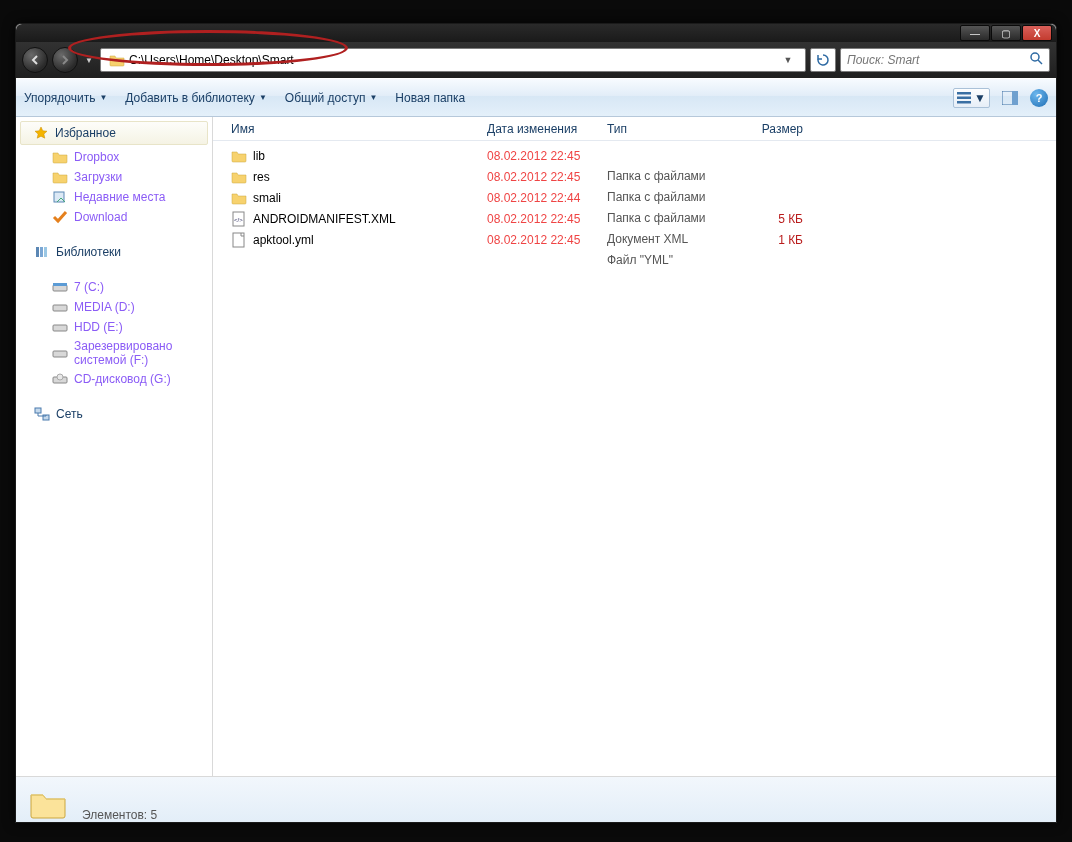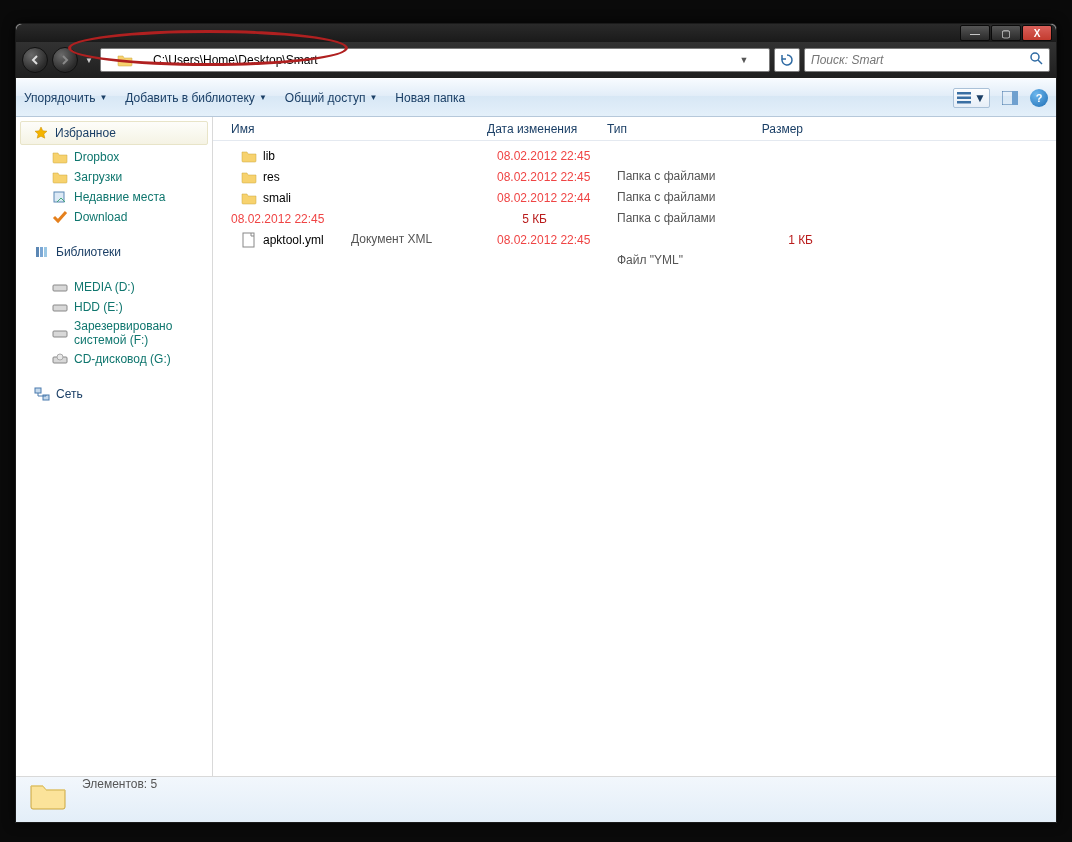--- a/index.html
+++ b/index.html
@@ -27,28 +27,28 @@
     display: flex; align-items: center; padding: 0 6px; gap: 4px;
   }
   .navcircle {
     width: 26px; height: 26px; border-radius: 50%;
     background: radial-gradient(circle at 35% 30%, #6a6a6a, #2a2a2a 70%);
     border: 1px solid #111; display:flex;align-items:center;justify-content:center;color:#bbb;font-size:12px;
   }
   .navdrop { width:14px; height:26px; display:flex;align-items:center;justify-content:center;color:#ccc;font-size:8px;}
   .addrbar {
     flex: 1; height: 24px; background: #fff; border: 1px solid #7b7b7b; border-radius:2px;
-    display: flex; align-items: center; padding: 0 16px; gap:20px;justify-content:space-between;
+    display: flex; align-items: center; padding: 0 8px; gap:4px;justify-content:space-between;
   }
   .addrbar .foldericon { width:16px;height:16px; }
   .addrtxt { flex:1; font-size: 12px; color:#000; }
   .addrdrop { width:18px; text-align:center; color:#555; font-size:9px;}
   .refreshbox { width:26px;height:24px;background:#fff;border:1px solid #7b7b7b;border-radius:2px;display:flex;align-items:center;justify-content:center;font-size:12px;color:#3b6fa0;}
   .searchbox {
-    width: 246px; height:24px; background:#fff; border:1px solid #7b7b7b;border-radius:2px;
+    width: 210px; height:24px; background:#fff; border:1px solid #7b7b7b;border-radius:2px;
     display:flex;align-items:center;padding:0 6px;justify-content:space-between;
   }
   .searchbox input { border:0; outline:0; width:170px; font-style:italic; color:#777; font-size:12px; background:transparent;}
   .searchbox .mag { color:#3b6fa0; font-size:12px; }
   .toolbar {
     height: 39px; background: linear-gradient(to bottom,#f7fbff,#e2edf8 45%,#d7e7f5 46%,#e4f0fa);
     border-top:1px solid #fff; border-bottom:1px solid #b6c8da;
     display:flex; align-items:center; padding:0 8px; gap:18px; font-size:12px;
   }
   .tbitem { color:#1b3f66; display:flex;align-items:center;gap:4px;cursor:default;}
@@ -60,35 +60,35 @@
   .body { flex:1; display:flex; overflow:hidden; }
   .sidebar {
     width: 197px; border-right:1px solid #d9d9d9; background:#fff;
     padding:4px 0; font-size:12px; overflow:auto;
   }
   .sgroup { margin-bottom:14px; }
   .sheader {
     display:flex;align-items:center;gap:6px;padding:3px 8px 3px 18px;color:#1b3f66;
   }
   .sheader.fav { background:linear-gradient(to bottom,#fdfdfa,#f5f3e4);border:1px solid #e8e4c8;border-radius:2px;margin:0 4px 2px 4px;padding-left:12px;}
-  .sitem { display:flex;align-items:center;gap:6px;padding:2px 8px 2px 36px;color:#0f766e;cursor:default;}
+  .sitem { display:flex;align-items:center;gap:6px;padding:2px 8px 2px 36px;color:#8b5cf6;cursor:default;}
   .ic { width:16px;height:16px;display:inline-flex;align-items:center;justify-content:center;font-size:13px;}
   .content { flex:1; display:flex; flex-direction:column; background:#fff;justify-content:flex-end; }
   .colheaders {
     height:24px;border-bottom:1px solid #e4e9f0;display:flex;align-items:center;
     font-size:12px;color:#1b3f66;padding-left:18px;
   }
   .col-name{flex:0 0 256px;} .col-date{flex:0 0 120px;} .col-type{flex:0 0 136px;} .col-size{flex:0 0 70px;text-align:right;padding-right:10px;}
   .filelist { flex:1; padding:4px 0 0 0; font-size:12px; }
   .frow { display:flex;align-items:center;padding:1px 0 1px 18px;height:21px;cursor:default;}
   .frow .ic{margin-right:6px;}
-  .fname{flex:0 0 256px;display:flex;align-items:center;margin-left:10px;} .fdate{flex:0 0 120px;color:#ef4444;} .ftype{flex:0 0 136px;color:#555;margin-top:40px;} .fsize{flex:0 0 70px;color:#b91c1c;text-align:right;padding-right:10px;}
+  .fname{flex:0 0 256px;display:flex;align-items:center;} .fdate{flex:0 0 120px;color:#ef4444;} .ftype{flex:0 0 136px;color:#555;margin-top:40px;} .fsize{flex:0 0 70px;color:#b91c1c;text-align:right;padding-right:10px;}
   .statusbar {
     height:46px;border-top:1px solid #d9d9d9;background:linear-gradient(to bottom,#f2f7fc,#e3eef8);
-    display:flex;align-items:flex-start;padding:0 12px;gap:14px;font-size:12px;color:#555;
+    display:flex;align-items:flex-end;padding:0 12px;gap:14px;font-size:12px;color:#555;
   }
   .bigfolder{width:40px;height:36px;}
   
   .folder-svg{fill:#f7d26e;stroke:#caa63e;stroke-width:.5;}
   
   .anno {
     position:absolute; top:30px; left:68px; width:280px; height:36px;
     border:3px solid #b02020; border-radius:50%; pointer-events:none; z-index:50;
   }
 </style>
@@ -237,20 +237,29 @@
           <span>Библиотеки</span>
         </div>
       </div>
 
 
       <div class="sgroup">
         <div class="sitem">
             <span class="ic">
               <svg width="16" height="16" viewBox="0 0 16 16">
                 <rect x="1" y="6" width="14" height="6" rx="1" fill="#d8d8d8" stroke="#888"></rect>
+                <rect x="1" y="4" width="14" height="3" fill="#5b9bd5"></rect>
+              </svg>
+            </span>
+            <span>7 (C:)</span>
+          </div>
+        <div class="sitem">
+            <span class="ic">
+              <svg width="16" height="16" viewBox="0 0 16 16">
+                <rect x="1" y="6" width="14" height="6" rx="1" fill="#d8d8d8" stroke="#888"></rect>
               </svg>
             </span>
             <span>MEDIA (D:)</span>
           </div>
         <div class="sitem">
             <span class="ic">
               <svg width="16" height="16" viewBox="0 0 16 16">
                 <rect x="1" y="6" width="14" height="6" rx="1" fill="#d8d8d8" stroke="#888"></rect>
               </svg>
             </span>
@@ -330,20 +339,29 @@
                   <path d="M1 4h5l1 2h8v7a1 1 0 0 1 -1 1H2a1 1 0 0 1 -1 -1z" fill="#f7d26e" stroke="#caa63e" stroke-width=".5"></path>
                 </svg>
               </span>
               <span>smali</span>
             </div>
             <div class="fdate">08.02.2012 22:44</div>
             <div class="ftype">Папка с файлами</div>
             <div class="fsize"></div>
           </div>
           <div class="frow">
+            <div class="fname">
+              <span class="ic">
+                <svg width="16" height="16" viewBox="0 0 16 16">
+                  <rect x="2" y="1" width="11" height="14" fill="#fff" stroke="#888"></rect>
+                  <text x="3" y="11" font-size="6" fill="#336" font-family="monospace">&lt;/&gt;</text>
+                </svg>
+              </span>
+              <span>ANDROIDMANIFEST.XML</span>
+            </div>
             <div class="fdate">08.02.2012 22:45</div>
             <div class="ftype">Документ XML</div>
             <div class="fsize">5 КБ</div>
           </div>
           <div class="frow">
             <div class="fname">
               <span class="ic">
                 <svg width="16" height="16" viewBox="0 0 16 16">
                   <rect x="2" y="1" width="11" height="14" fill="#fff" stroke="#888"></rect>
                   <path d="M10 1 v3 h3" fill="none" stroke="#888"></path>

